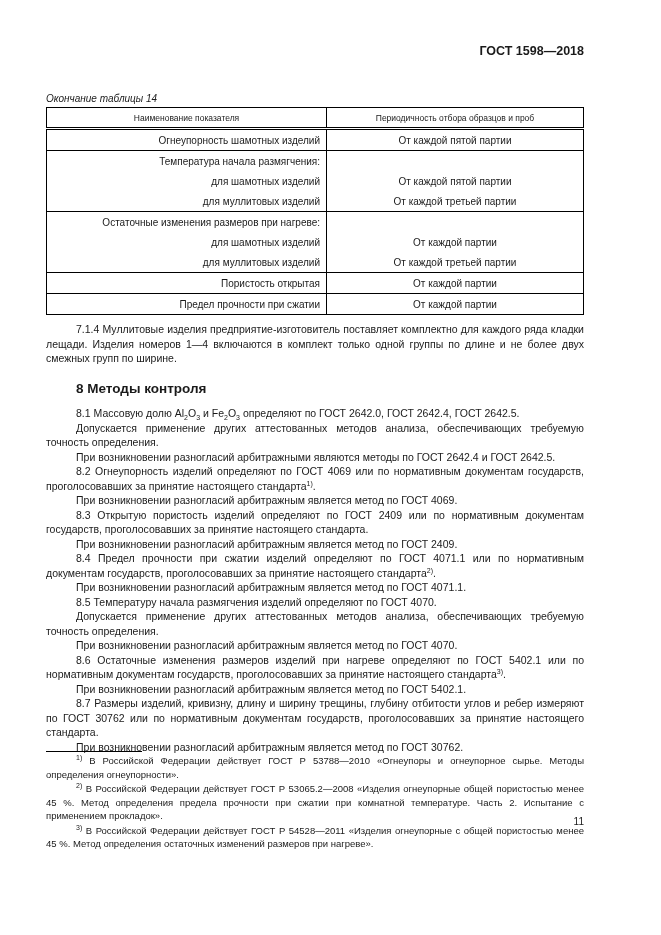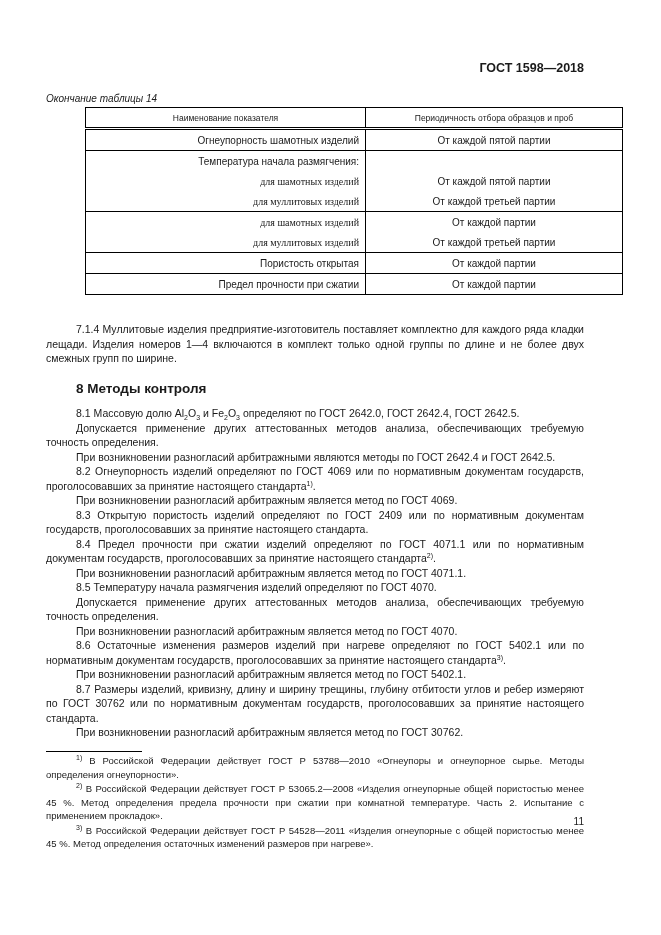--- a/index.html
+++ b/index.html
@@ -1,30 +1,30 @@
 <!DOCTYPE html>
 <html><head>
 <meta charset="utf-8">
 <style>
   html, body { margin: 0; padding: 0; background: #ffffff; }
   body { width: 661px; height: 935px; position: relative; overflow: hidden;
          font-family: "Liberation Sans", sans-serif; color: #1a1a1a; }
-  .page-header { position: absolute; top: 61px; right: 77px; font-weight: bold; font-size: 12.5px; }
+  .page-header { position: absolute; top: 44px; right: 77px; font-weight: bold; font-size: 12.5px; }
   .table-caption { position: absolute; top: 93px; left: 46px; font-style: italic; font-size: 10px; text-align: right; }
   table.t14 { position: absolute; top: 107px; left: 46px; width: 538px; border-collapse: collapse;
-              font-size: 10px; margin-left: 39px; }
+              font-size: 10px; }
   table.t14 th, table.t14 td { border-left: 1px solid #000; border-right: 1px solid #000; padding: 0 6px; text-align: right; }
   table.t14 th { font-weight: normal; font-size: 8.5px; height: 19px; border-top: 1.5px solid #000;
                  border-bottom: 3px double #000; text-align: center; }
   table.t14 th.c1, table.t14 td.c1 { width: 257px; }
   table.t14 td { height: 20px; vertical-align: middle; }
   table.t14 td.c2 { text-align: center; }
   table.t14 tr.grp-end td { border-bottom: 1px solid #000; }
   table.t14 tr.last td { border-bottom: 1.5px solid #000; }
-  td.sub { padding-left: 16px !important; font-family: Liberation Serif, serif; }
+  td.sub { padding-left: 16px !important; }
   .body-text { position: absolute; left: 46px; width: 538px; font-size: 10.5px; line-height: 14.5px; }
   .body-text p { margin: 0; text-align: justify; }
   .body-text p.ind { text-indent: 30px; }
   .sec-title { position: absolute; top: 381px; left: 76px; font-weight: bold; font-size: 13.5px; }
   sup { font-size: 7px; line-height: 0; }
   sub { font-size: 7px; line-height: 0; }
   .fn-rule { position: absolute; top: 751px; left: 46px; width: 96px; border-top: 1px solid #000; }
   .footnotes { position: absolute; top: 754px; left: 46px; width: 538px; font-size: 9.5px; line-height: 13.5px; }
   .footnotes p { margin: 0 0 1px 0; text-align: justify; text-indent: 30px; }
   .page-num { position: absolute; top: 816px; right: 77px; font-size: 10px; text-align: right; }
@@ -54,20 +54,24 @@
     </tr>
     <tr>
       <td class="c1 sub">для шамотных изделий</td>
       <td class="c2">От каждой пятой партии</td>
     </tr>
     <tr class="grp-end">
       <td class="c1 sub">для муллитовых изделий</td>
       <td class="c2">От каждой третьей партии</td>
     </tr>
     <tr>
+      <td class="c1">Остаточные изменения размеров при нагреве:</td>
+      <td class="c2"></td>
+    </tr>
+    <tr>
       <td class="c1 sub">для шамотных изделий</td>
       <td class="c2">От каждой партии</td>
     </tr>
     <tr class="grp-end">
       <td class="c1 sub">для муллитовых изделий</td>
       <td class="c2">От каждой третьей партии</td>
     </tr>
     <tr class="grp-end">
       <td class="c1">Пористость открытая</td>
       <td class="c2">От каждой партии</td>
@@ -85,20 +89,21 @@
 
 <div class="sec-title">8 Методы контроля</div>
 
 <div class="body-text" style="top:406px;">
   <p class="ind"><span>8.1 Массовую долю Al</span><sub>2</sub><span>O</span><sub>3</sub><span> и Fe</span><sub>2</sub><span>O</span><sub>3</sub><span> определяют по ГОСТ 2642.0, ГОСТ 2642.4, ГОСТ 2642.5.</span></p>
   <p class="ind">Допускается применение других аттестованных методов анализа, обеспечивающих требуемую точность определения.</p>
   <p class="ind">При возникновении разногласий арбитражными являются методы по ГОСТ 2642.4 и ГОСТ 2642.5.</p>
   <p class="ind"><span>8.2 Огнеупорность изделий определяют по ГОСТ 4069 или по нормативным документам государств, проголосовавших за принятие настоящего стандарта</span><sup>1)</sup>.</p>
   <p class="ind">При возникновении разногласий арбитражным является метод по ГОСТ 4069.</p>
   <p class="ind">8.3 Открытую пористость изделий определяют по ГОСТ 2409 или по нормативным документам государств, проголосовавших за принятие настоящего стандарта.</p>
+  <p class="ind">При возникновении разногласий арбитражным является метод по ГОСТ 2409.</p>
   <p class="ind"><span>8.4 Предел прочности при сжатии изделий определяют по ГОСТ 4071.1 или по нормативным документам государств, проголосовавших за принятие настоящего стандарта</span><sup>2)</sup>.</p>
   <p class="ind">При возникновении разногласий арбитражным является метод по ГОСТ 4071.1.</p>
   <p class="ind">8.5 Температуру начала размягчения изделий определяют по ГОСТ 4070.</p>
   <p class="ind">Допускается применение других аттестованных методов анализа, обеспечивающих требуемую точность определения.</p>
   <p class="ind">При возникновении разногласий арбитражным является метод по ГОСТ 4070.</p>
   <p class="ind"><span>8.6 Остаточные изменения размеров изделий при нагреве определяют по ГОСТ 5402.1 или по нормативным документам государств, проголосовавших за принятие настоящего стандарта</span><sup>3)</sup>.</p>
   <p class="ind">При возникновении разногласий арбитражным является метод по ГОСТ 5402.1.</p>
   <p class="ind">8.7 Размеры изделий, кривизну, длину и ширину трещины, глубину отбитости углов и ребер измеряют по ГОСТ 30762 или по нормативным документам государств, проголосовавших за принятие настоящего стандарта.</p>
   <p class="ind">При возникновении разногласий арбитражным является метод по ГОСТ 30762.</p>
 </div>

